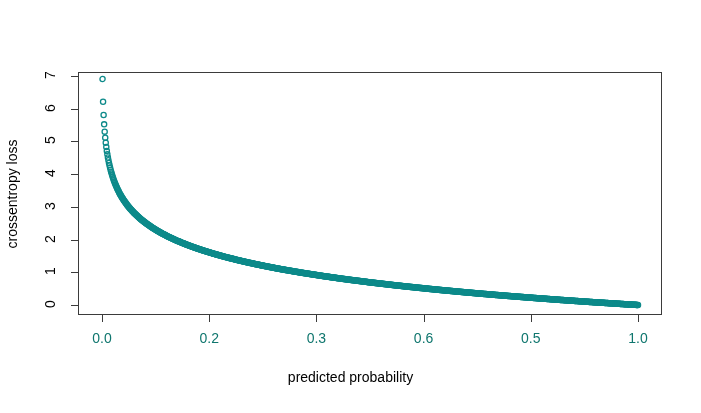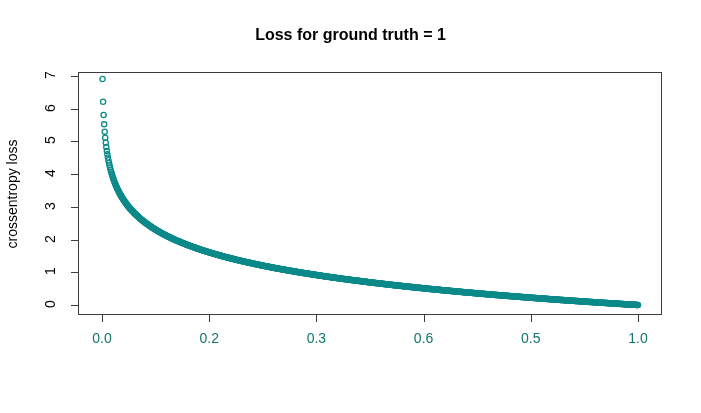--- a/index.html
+++ b/index.html
@@ -110,21 +110,20 @@
     color: #000000;
     white-space: nowrap;
     transform: translate(-50%, -50%) rotate(-90deg);
   }
 </style>
 </head>
 <body>
 
 <div id="plot-root">
 
-  <div id="chart-title">Loss for ground truth = 1</div>
 
   <div id="plot-area">
     <div id="plot-box"></div>
     <svg id="data-svg" viewBox="0 0 584 243" preserveAspectRatio="none">
         <circle cx="24.54" cy="7.02" r="2.6" fill="none" stroke="#0d8a8a" stroke-width="1.3"></circle>
         <circle cx="25.07" cy="29.69" r="2.6" fill="none" stroke="#0d8a8a" stroke-width="1.3"></circle>
         <circle cx="25.61" cy="42.96" r="2.6" fill="none" stroke="#0d8a8a" stroke-width="1.3"></circle>
         <circle cx="26.14" cy="52.37" r="2.6" fill="none" stroke="#0d8a8a" stroke-width="1.3"></circle>
         <circle cx="26.68" cy="59.67" r="2.6" fill="none" stroke="#0d8a8a" stroke-width="1.3"></circle>
         <circle cx="27.22" cy="65.63" r="2.6" fill="none" stroke="#0d8a8a" stroke-width="1.3"></circle>
@@ -1151,18 +1150,19 @@
       <div class="tick-y" style="top: 174.143px;"></div>
       <div class="yticklabel" style="top: 174.143px;">4</div>
       <div class="tick-y" style="top: 141.429px;"></div>
       <div class="yticklabel" style="top: 141.429px;">5</div>
       <div class="tick-y" style="top: 108.714px;"></div>
       <div class="yticklabel" style="top: 108.714px;">6</div>
       <div class="tick-y" style="top: 76px;"></div>
       <div class="yticklabel" style="top: 76px;">7</div>
     </div>
 
+  <div id="xlabel">predicted probability</div>
 
   <div id="ylabel-wrap">
     <div id="ylabel">crossentropy loss</div>
   </div>
 
 </div>
 
 </body></html>

